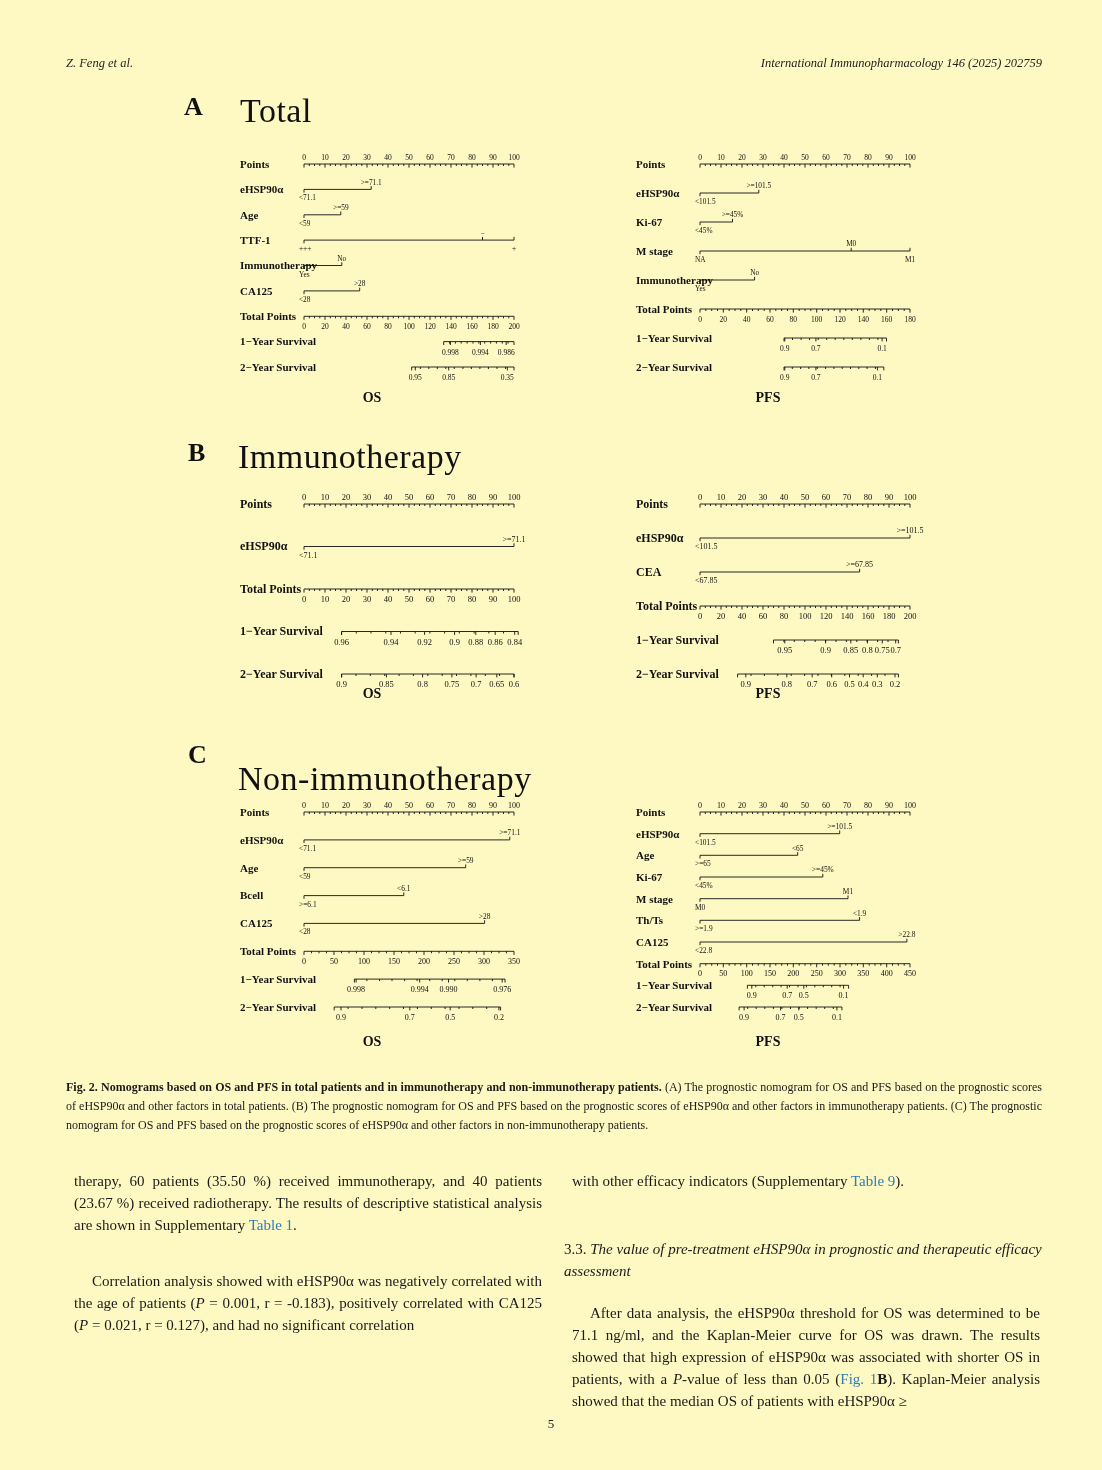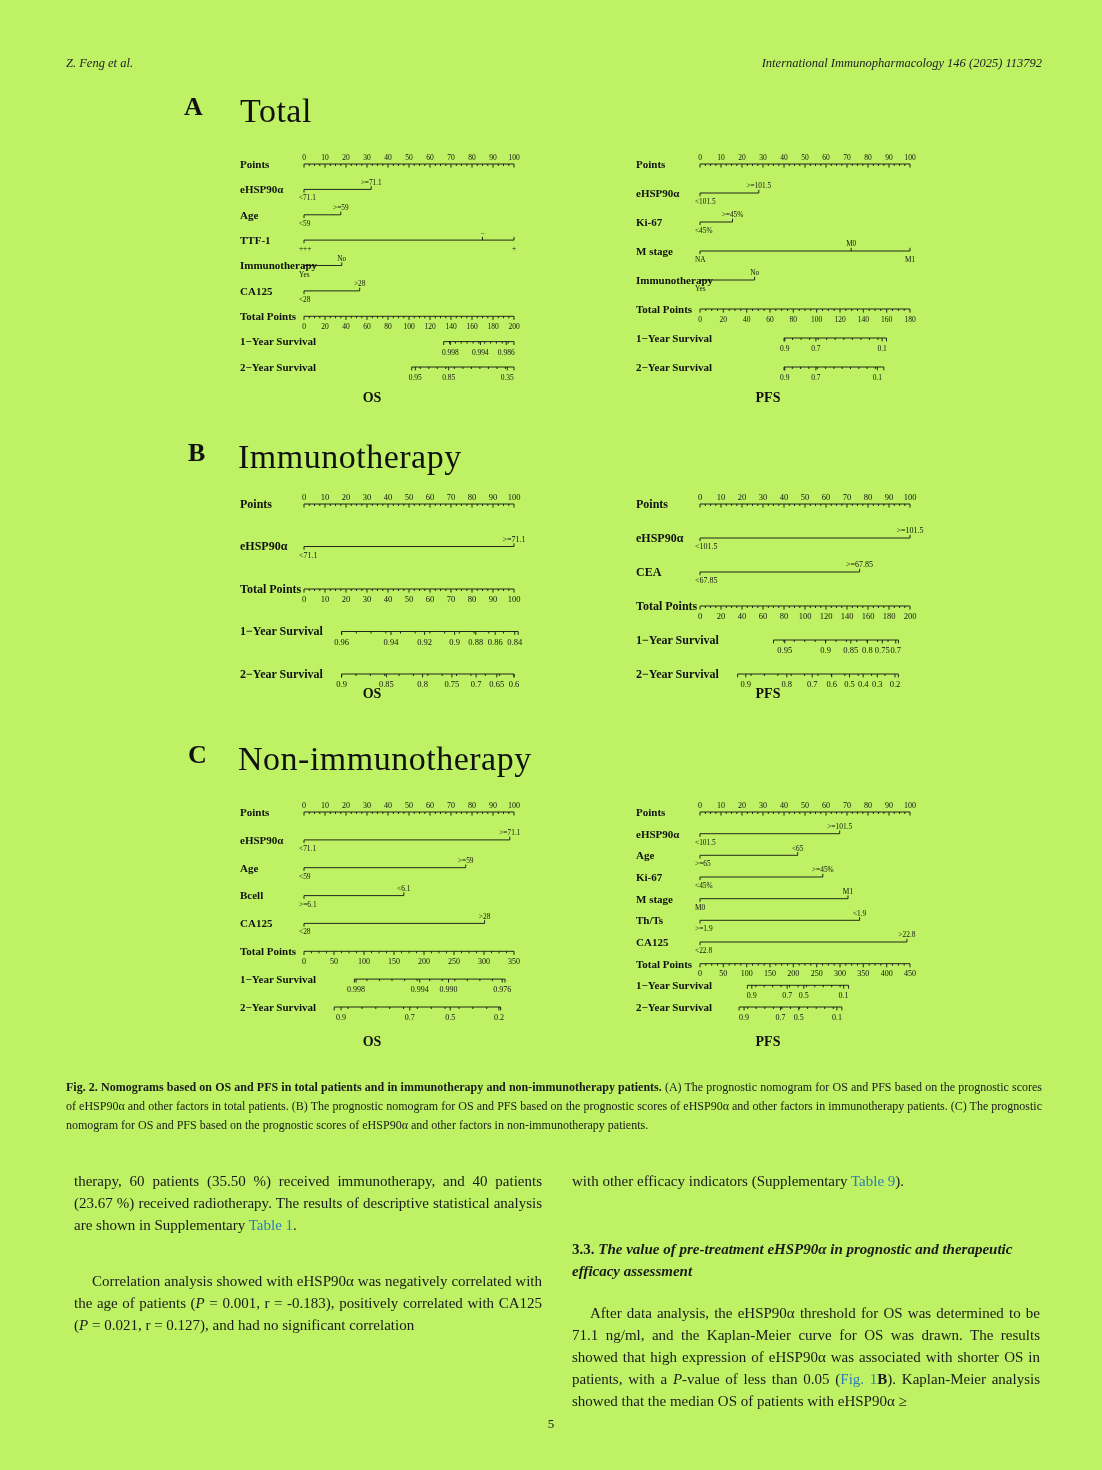--- a/index.html
+++ b/index.html
@@ -1,46 +1,46 @@
 <!DOCTYPE html>
 <html><head>
 <meta charset="utf-8">
 <style>
   html,body{margin:0;padding:0;background:#e8e8e8;}
-  .page{position:relative;width:1102px;height:1470px;background:#bef264;
+  .page{position:relative;width:1102px;height:1470px;background:#fef9c3;
         font-family:"Liberation Serif",serif;color:#1a1a1a;overflow:hidden;margin:0 auto;}
   .hdr{position:absolute;top:56px;left:66px;width:976px;display:flex;
        justify-content:space-between;font-style:italic;font-size:12.5px;color:#222;}
   .panel-letter{position:absolute;font-weight:bold;font-size:26px;color:#111;}
   .panel-title{position:absolute;font-weight:normal;font-size:34px;color:#111;letter-spacing:0.5px;}
   .nomo{position:absolute;}
   .sublabel{position:absolute;font-weight:bold;font-size:14px;color:#111;transform:translateX(-50%);}
   .caption{position:absolute;top:1078px;left:66px;width:976px;font-size:12px;
            line-height:1.6;text-align:justify;color:#1a1a1a;}
   .col{position:absolute;top:1162px;width:484px;}
   .col-left{left:66px;} .col-right{left:564px;}
   .body-p{font-size:15px;line-height:22px;text-align:justify;margin:8px;}
   .indent{text-indent:18px;}
-  .sec-h{font-size:15px;font-weight:bold;margin:8px;line-height:22px;}
+  .sec-h{font-size:15px;font-weight:normal;margin:0;line-height:22px;}
   .mb34{margin-bottom:34px;} .mb20{margin-bottom:20px;} .mb46{margin-bottom:46px;}
   .rs-b{font-weight:bold;}
   .rs-i{font-style:italic;}
   .rs-hn{font-style:normal;}
   .rs-link{color:#2e7cb8;}
   .pageno{position:absolute;top:1416px;left:0;width:100%;text-align:center;
           font-size:13px;color:#222;}
 </style>
 </head>
 <body>
 
 <div class="page">
 
   <div class="hdr">
     <span>Z. Feng et al.</span>
-    <span>International Immunopharmacology 146 (2025) 113792</span>
+    <span>International Immunopharmacology 146 (2025) 202759</span>
   </div>
 
   <div id="figure-area">
       <div class="panel-letter" style="left: 184px; top: 92px;">A</div>
       <div class="panel-title" style="left: 240px; top: 92px;">Total</div>
       <div class="nomo" style="left: 222px; top: 148px;"><svg width="340" height="235" viewBox="0 0 340 235" xmlns="http://www.w3.org/2000/svg">
           <g>
             <text x="18.0" y="19.8" font-size="11" text-anchor="start" font-weight="600" font-family="'Liberation Serif',serif" fill="#111">Points</text>
             <line x1="82.0" y1="16.0" x2="292.0" y2="16.0" stroke="#111" stroke-width="0.9"></line>
             <line x1="82.0" y1="16.0" x2="82.0" y2="19.6" stroke="#111" stroke-width="0.9"></line>
@@ -806,21 +806,21 @@
             <line x1="245.2" y1="186.0" x2="245.2" y2="189.4" stroke="#111" stroke-width="0.9"></line>
             <text x="245.2" y="199.0" font-size="8.5" text-anchor="middle" font-family="'Liberation Serif',serif" fill="#111">0.4</text>
             <line x1="259.3" y1="186.0" x2="259.3" y2="189.4" stroke="#111" stroke-width="0.9"></line>
             <text x="259.3" y="199.0" font-size="8.5" text-anchor="middle" font-family="'Liberation Serif',serif" fill="#111">0.3</text>
             <line x1="277.0" y1="186.0" x2="277.0" y2="189.4" stroke="#111" stroke-width="0.9"></line>
             <text x="277.0" y="199.0" font-size="8.5" text-anchor="middle" font-family="'Liberation Serif',serif" fill="#111">0.2</text>
           </g>
         </svg></div>
       <div class="sublabel" style="left: 768px; top: 686px;">PFS</div>
       <div class="panel-letter" style="left: 188px; top: 740px;">C</div>
-      <div class="panel-title" style="left: 238px; top: 740px;">Non-immunotherapy</div>
+      <div class="panel-title" style="left: 238px; top: 760px;">Non-immunotherapy</div>
       <div class="nomo" style="left: 222px; top: 796px;"><svg width="340" height="227" viewBox="0 0 340 227" xmlns="http://www.w3.org/2000/svg">
           <g>
             <text x="18.0" y="19.8" font-size="11" text-anchor="start" font-weight="600" font-family="'Liberation Serif',serif" fill="#111">Points</text>
             <line x1="82.0" y1="16.0" x2="292.0" y2="16.0" stroke="#111" stroke-width="0.9"></line>
             <line x1="82.0" y1="16.0" x2="82.0" y2="19.6" stroke="#111" stroke-width="0.9"></line>
             <text x="82.0" y="12.0" font-size="8" text-anchor="middle" font-family="'Liberation Serif',serif" fill="#111">0</text>
             <line x1="87.3" y1="16.0" x2="87.3" y2="18.0" stroke="#111" stroke-width="0.9"></line>
             <line x1="92.5" y1="16.0" x2="92.5" y2="18.0" stroke="#111" stroke-width="0.9"></line>
             <line x1="97.8" y1="16.0" x2="97.8" y2="18.0" stroke="#111" stroke-width="0.9"></line>
             <line x1="103.0" y1="16.0" x2="103.0" y2="19.6" stroke="#111" stroke-width="0.9"></line>

